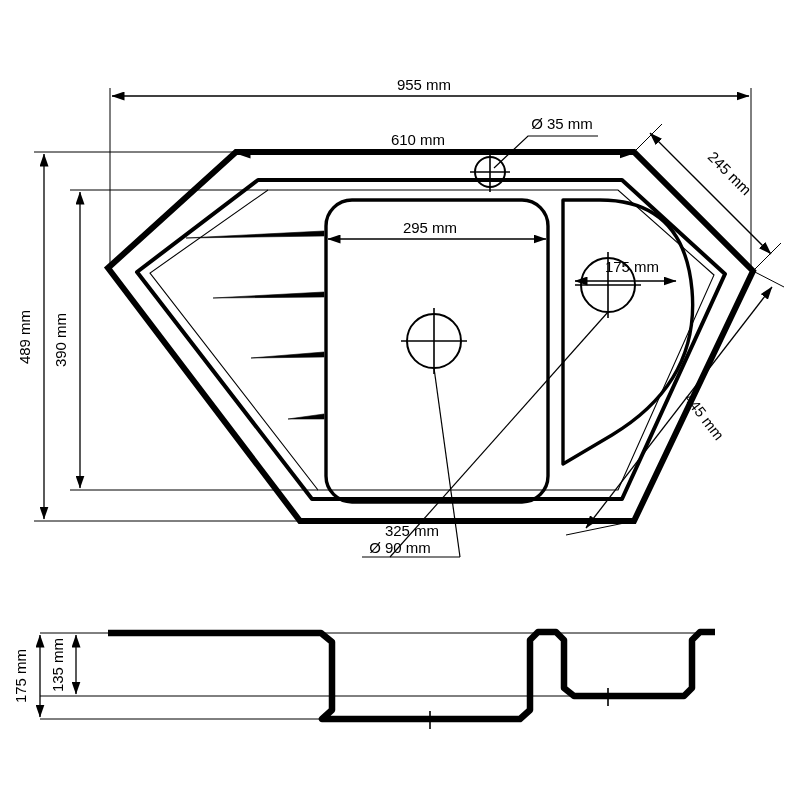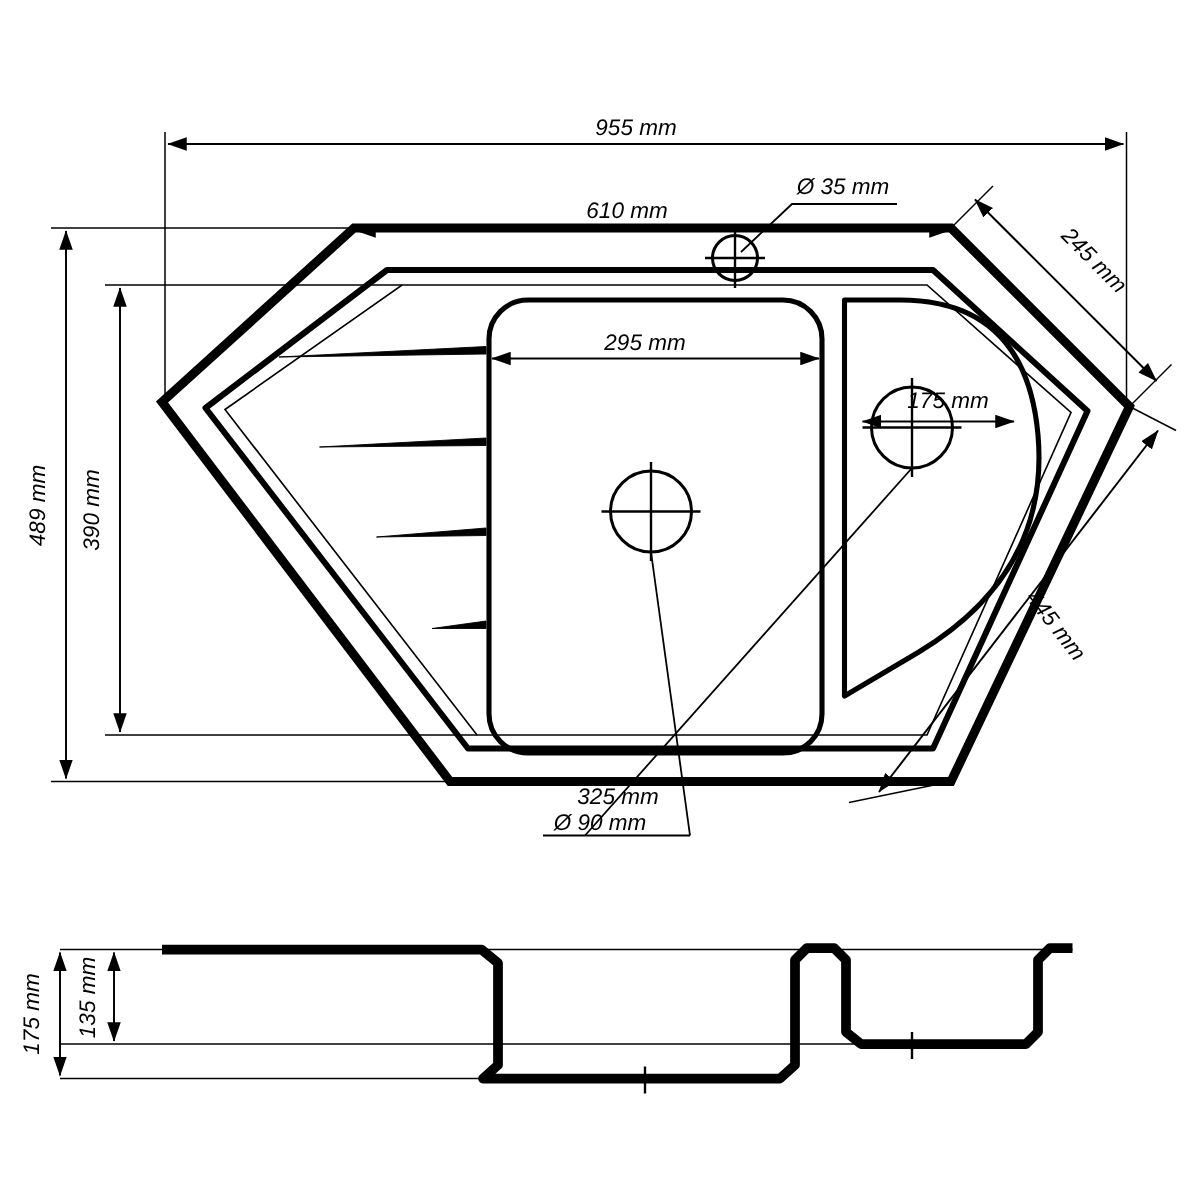--- a/index.html
+++ b/index.html
@@ -12,21 +12,20 @@
     width: 800px;
     height: 800px;
     font-family: "Liberation Sans", sans-serif;
     overflow: hidden;
   }
   #drawing-root {
     position: relative;
     width: 800px;
     height: 800px;
     background: #ffffff;
-    font-style: italic;
   }
   svg#tech-drawing {
     display: block;
     width: 800px;
     height: 800px;
   }
   .outline-thick {
     fill: none;
     stroke: #000000;
     stroke-width: 6;

